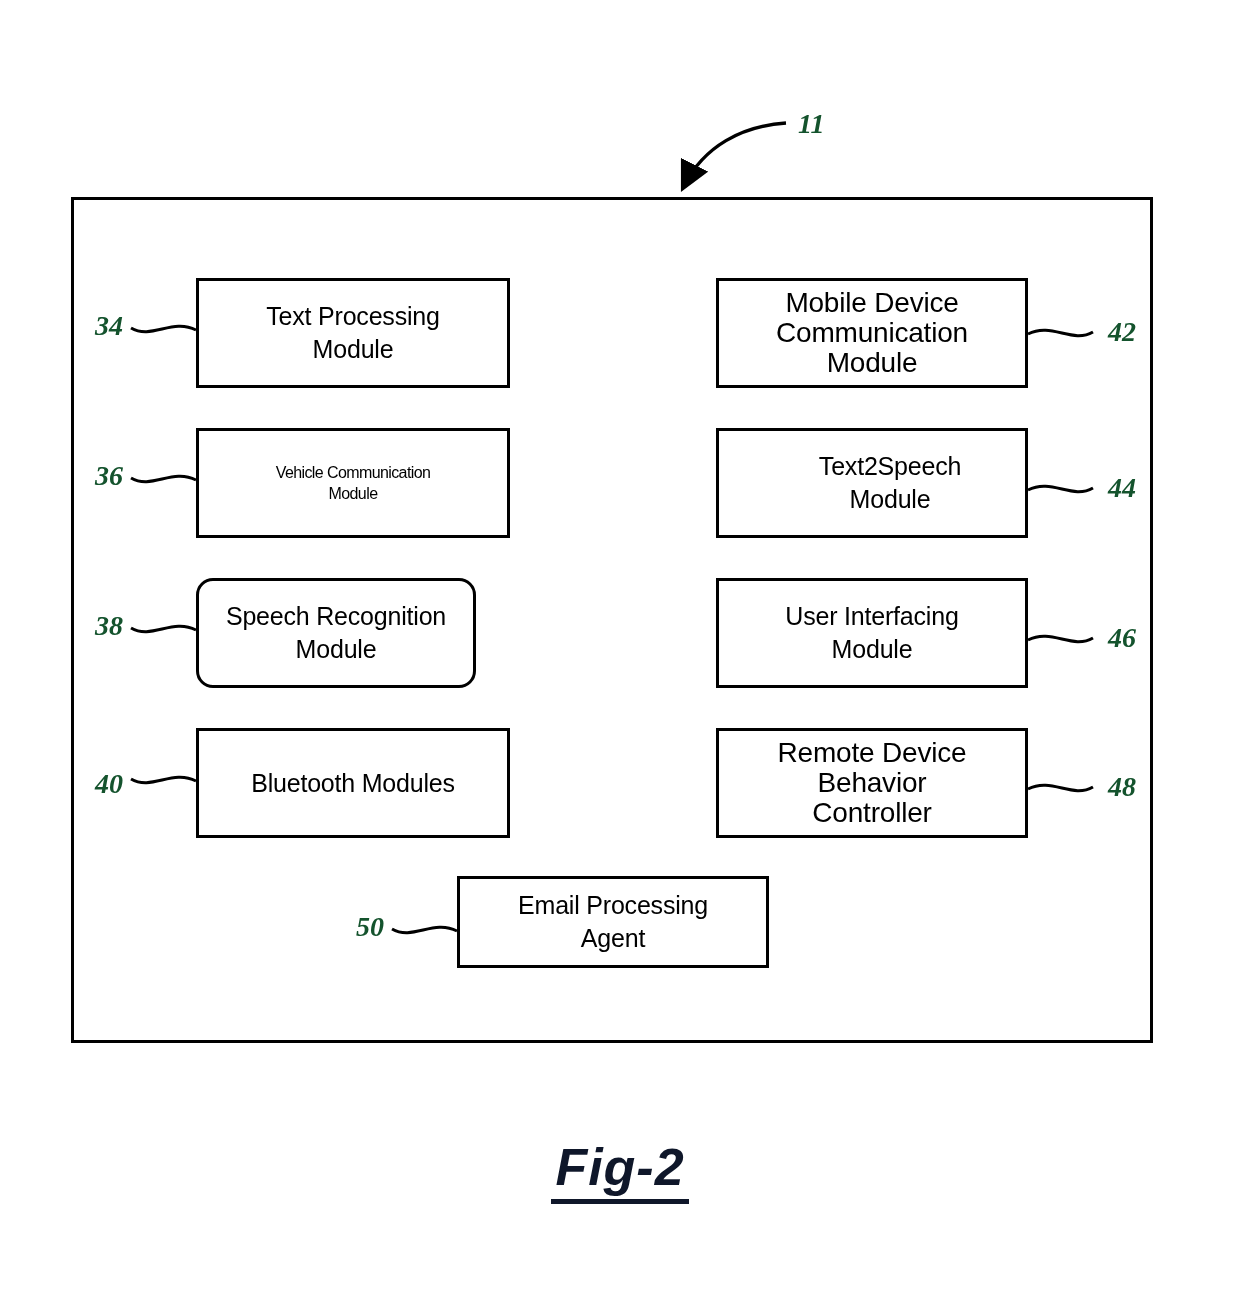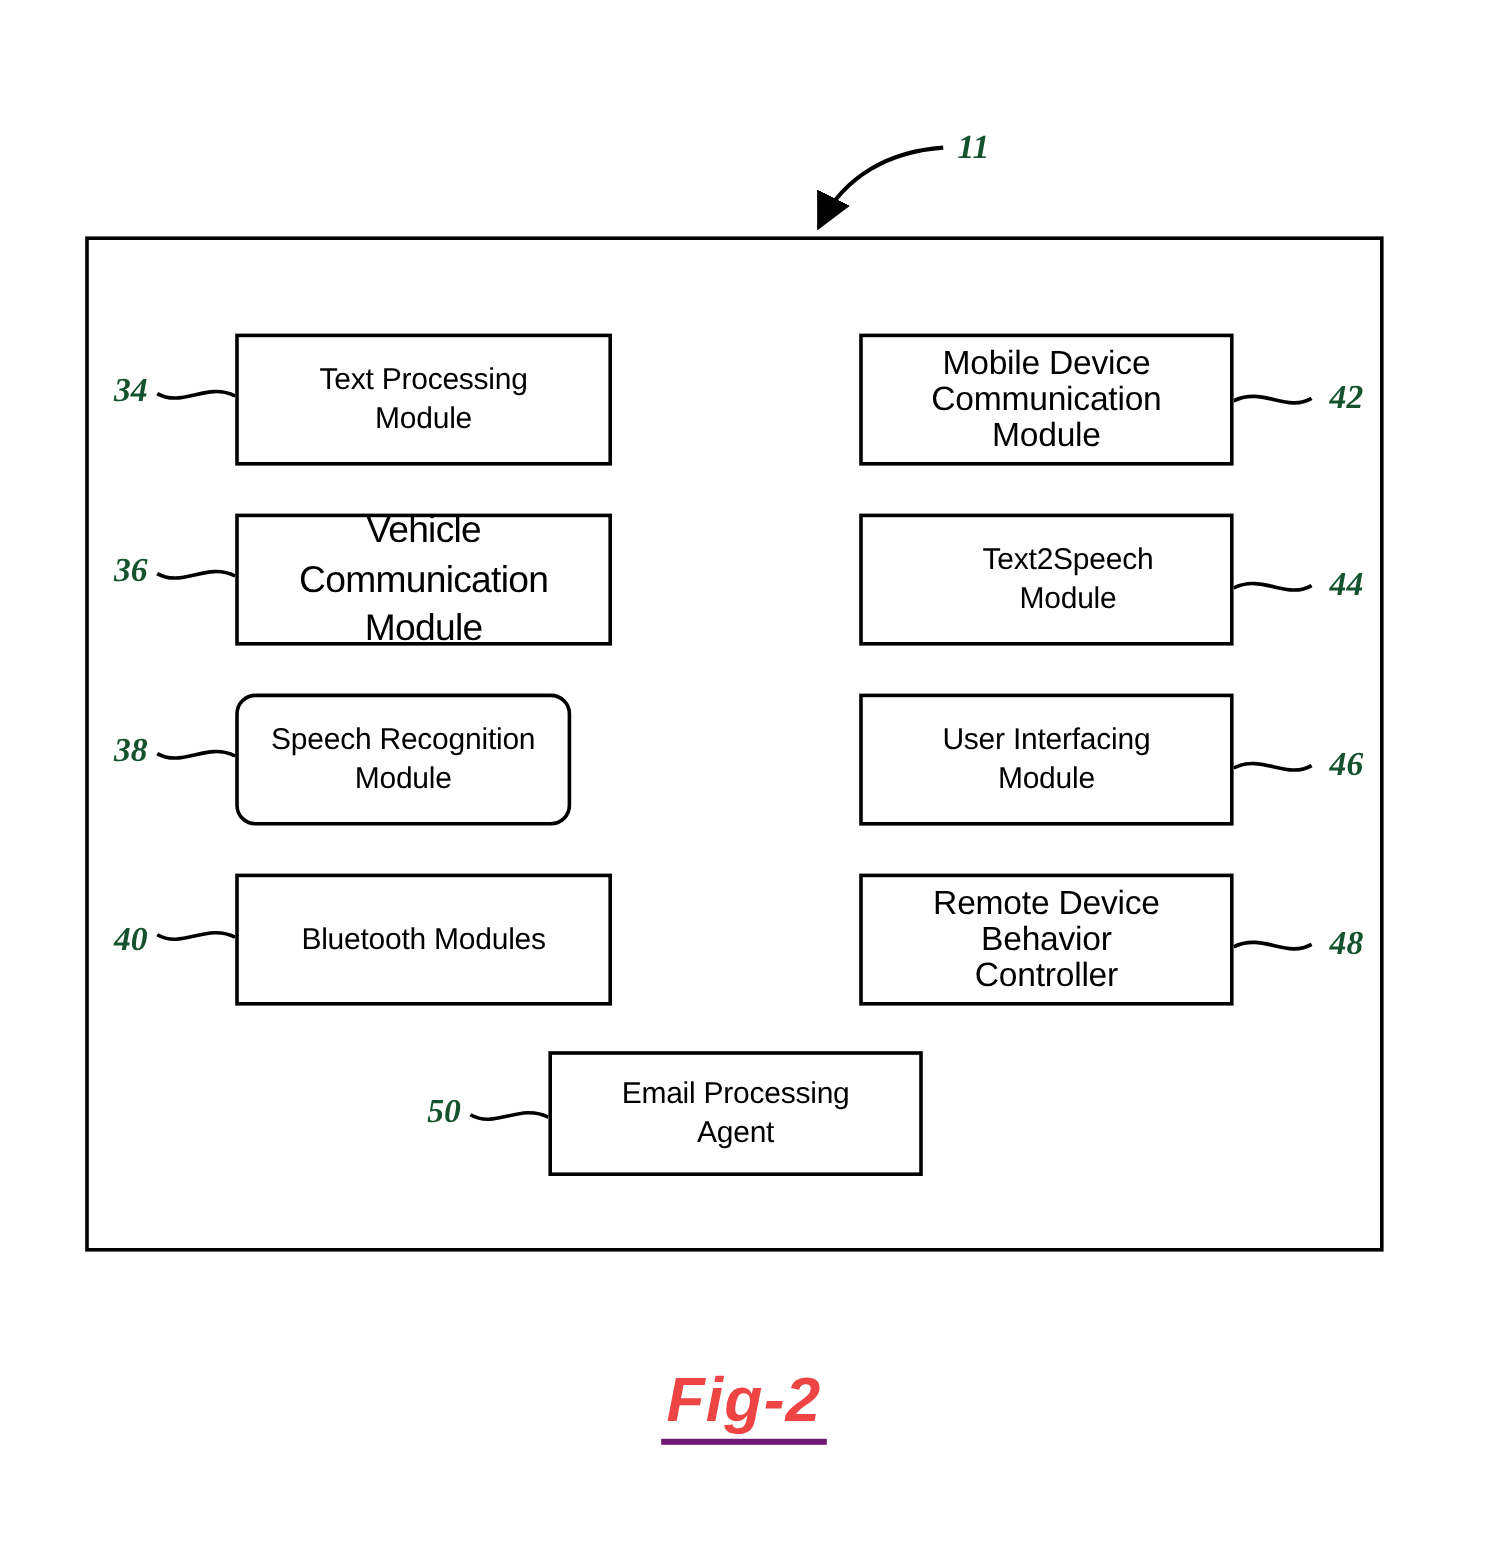--- a/index.html
+++ b/index.html
@@ -57,21 +57,21 @@
     letter-spacing: -0.2px;
     color: #000000;
     white-space: pre-line;
     padding: 0 2px;
   }
   .module-label.tight {
     line-height: 1.08;
     font-size: 28px;
   }
   .module-label.wide {
-    font-size: 31px;
+    font-size: 16px;
     letter-spacing: -0.6px;
   }
 
   
   .ref-num {
     position: absolute;
     font-family: "Liberation Serif", serif;
     font-style: italic;
     font-weight: 700;
     font-size: 28px;
@@ -89,22 +89,22 @@
     text-align: center;
     pointer-events: none;
   }
   .fig-caption .fig-text {
     display: inline-block;
     font-family: "Liberation Sans", sans-serif;
     font-style: italic;
     font-weight: 700;
     font-size: 52px;
     letter-spacing: 1px;
-    color: #ef4444;
-    border-bottom: 5px solid #701a75;
+    color: #0f172a;
+    border-bottom: 5px solid #0f172a;
     padding: 0 4px 4px 4px;
     line-height: 1.05;
   }
 </style>
 </head>
 <body>
 
 <div id="page">
 
   <svg id="svg-layer" viewBox="0 0 1240 1297">
@@ -175,21 +175,21 @@
   </div>
   <div class="ref-num" style="left:1108px; top:624px;">46</div>
 
   <div class="module-box" style="left:716px; top:728px; width:312px; height:110px;">
     <span class="module-label tight">Remote Device
 Behavior
 Controller</span>
   </div>
   <div class="ref-num" style="left:1108px; top:773px;">48</div>
 
-  <div class="module-box" style="left:457px; top:876px; width:312px; height:104px;">
+  <div class="module-box" style="left:457px; top:876px; width:312px; height:92px;">
     <span class="module-label">Email Processing
 Agent</span>
   </div>
   <div class="ref-num" style="left:356px; top:913px;">50</div>
 
   <div class="fig-caption">
     <span class="fig-text">Fig-2</span>
   </div>
 
 </div>

